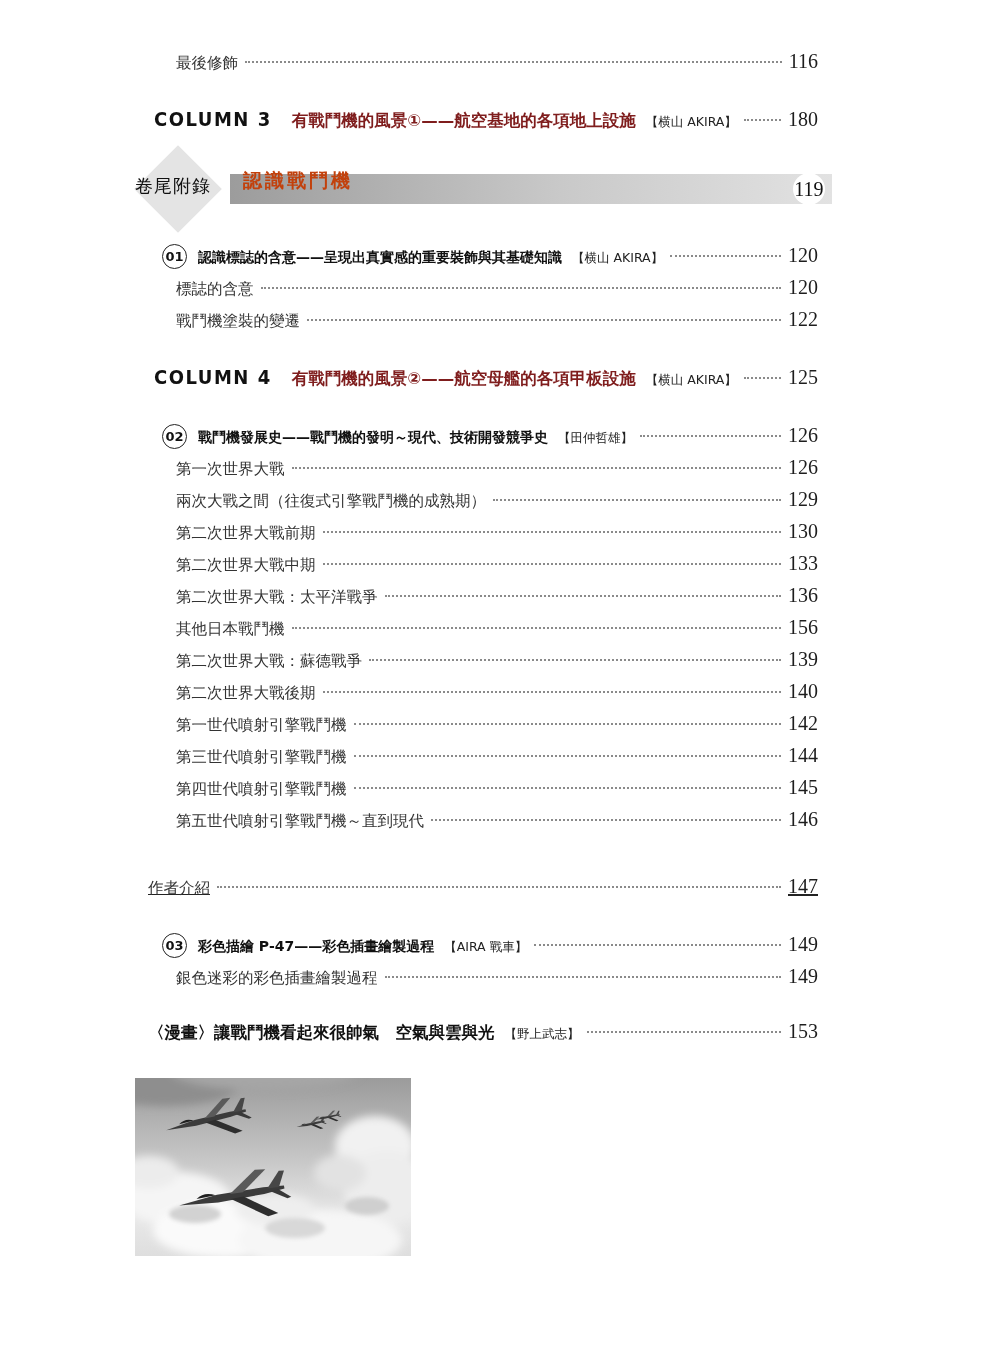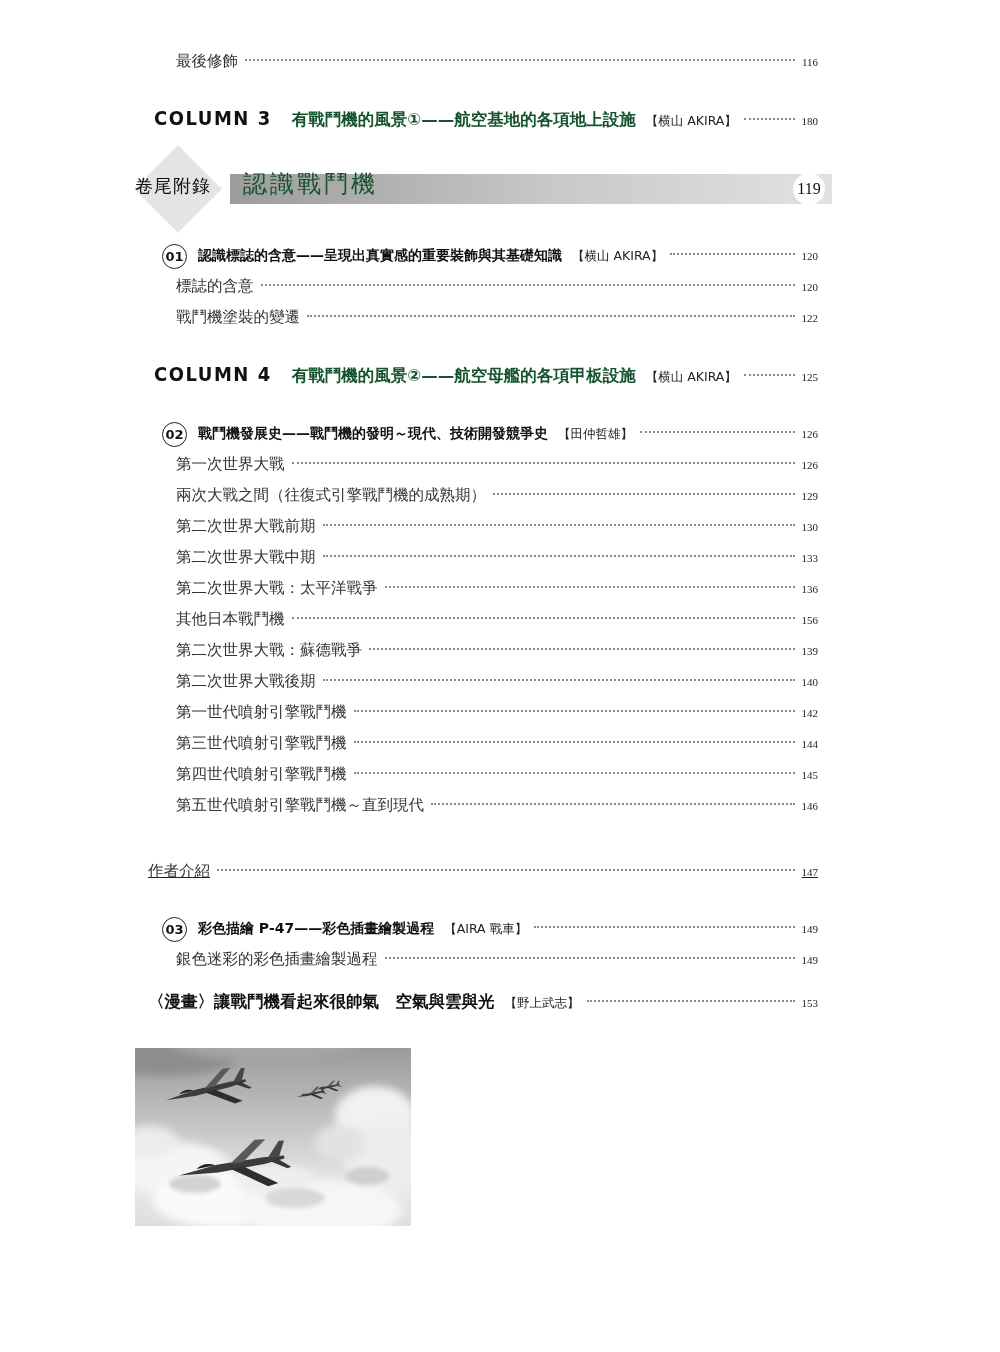--- a/index.html
+++ b/index.html
@@ -16,74 +16,74 @@
   }
   
   .row { display:flex; align-items:baseline; line-height:29px; }
   .leader {
     flex:1 1 auto; min-width:18px;
     border-bottom:2px dotted #8a8a8a;
     margin:0 7px; transform:translateY(-5px);
   }
   .pagenum {
     font-family:"Liberation Serif","DejaVu Serif",serif;
-    font-size:11px; color:#1d1d1d; text-align:left; flex:0 0 auto;
+    font-size:20px; color:#1d1d1d; text-align:left; flex:0 0 auto;
   }
   
   .row-sub { padding-left:28px; margin-top:1px; }
   .row-sub .title { font-size:15.5px; color:#333; }
   
   .row-plain { margin-top:36px;text-decoration:underline; }
   .row-plain .title { font-size:15.5px; color:#333; }
   
   .row-column { padding-left:6px; margin-top:27px; margin-bottom:27px; }
   .col-label {
     font-weight:800; font-size:18px; letter-spacing:1.5px;
     margin-right:20px; color:#111; flex:0 0 auto; transform:scaleY(1.05);
   }
-  .row-column .title { font-weight:bold; font-size:16.5px; color:#14532d;text-align:center; }
+  .row-column .title { font-weight:bold; font-size:16.5px; color:#7f1d1d;text-align:center; }
   
   .row-main { margin-top:27px;margin-left:14px; }
   .num-circle {
     width:25px; height:25px; border:1.7px solid #222; border-radius:50%;
     display:inline-flex; align-items:center; justify-content:center;
     font-size:13px; font-weight:bold; margin-right:11px;
     flex:0 0 auto; align-self:center; color:#111;
   }
   .row-main .title { font-weight:bold; font-size:14px; color:#111; }
   .author { font-size:12.5px; color:#222; margin-left:10px; white-space:nowrap; }
   
-  .row-comic { margin-top:12px; margin-bottom:20px; }
+  .row-comic { margin-top:24px; margin-bottom:20px; }
   .row-comic .title { font-weight:bold; font-size:16.5px; color:#111; }
   
   .section-row {
     position:relative; height:50px;
     margin:28px -14px 22px -13px;
   }
   .section-bar {
     position:absolute; left:95px; right:0; top:10px; height:30px;
     background:linear-gradient(to right,#9c9c9c,#c9c9c9 55%,#e2e2e2);
   }
   .section-diamond {
     position:absolute; left:12px; top:-6px; width:62px; height:62px;
     background:#e4e4e4; transform:rotate(45deg);
   }
   .section-prefix {
     position:absolute; left:0; top:10px; font-size:18px; color:#111;
     letter-spacing:1px; z-index:2;
   }
   .section-title {
-    position:absolute; left:108px; top:4px; font-size:24px; font-weight:normal;
-    color:#14532d; letter-spacing:3px; z-index:2;
+    position:absolute; left:108px; top:4px; font-size:19px; font-weight:bold;
+    color:#c2410c; letter-spacing:3px; z-index:2;
   }
   .section-page-circle {
     position:absolute; right:7px; top:9px; width:32px; height:32px;
     background:#ffffff; border-radius:50%; z-index:2;
     display:flex; align-items:center; justify-content:center;
-    font-family:"Liberation Serif","DejaVu Serif",serif; font-size:16px; color:#111;
+    font-family:"Liberation Serif","DejaVu Serif",serif; font-size:20px; color:#111;
   }
   
   .illustration {
     margin:30px 0 0 -13px; width:276px; height:178px; overflow:hidden;
   }
 </style>
 </head>
 <body>
 
 <div class="page">

